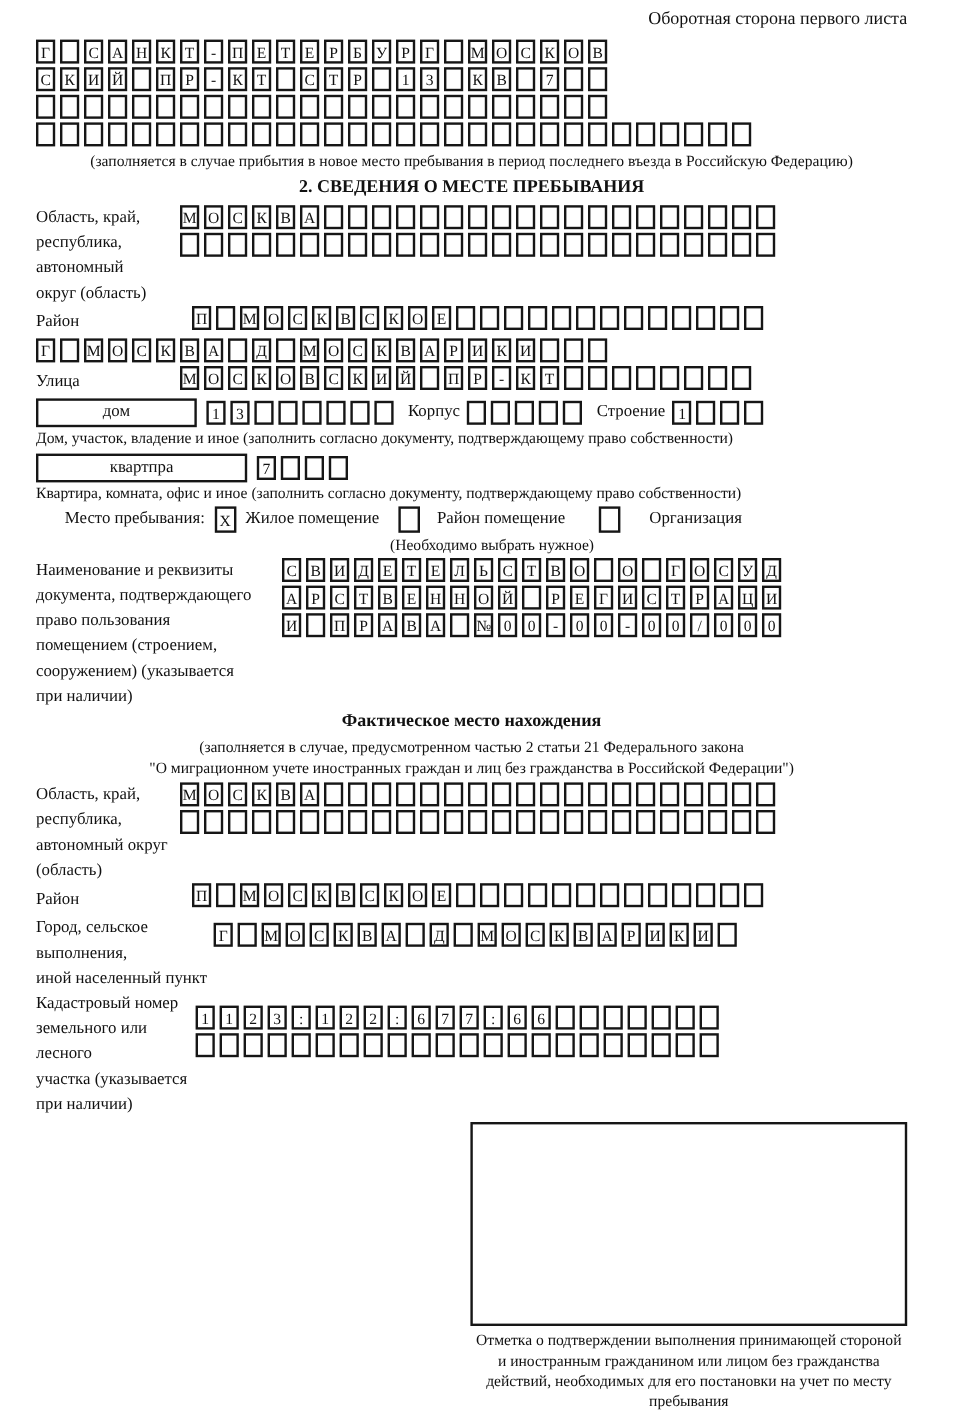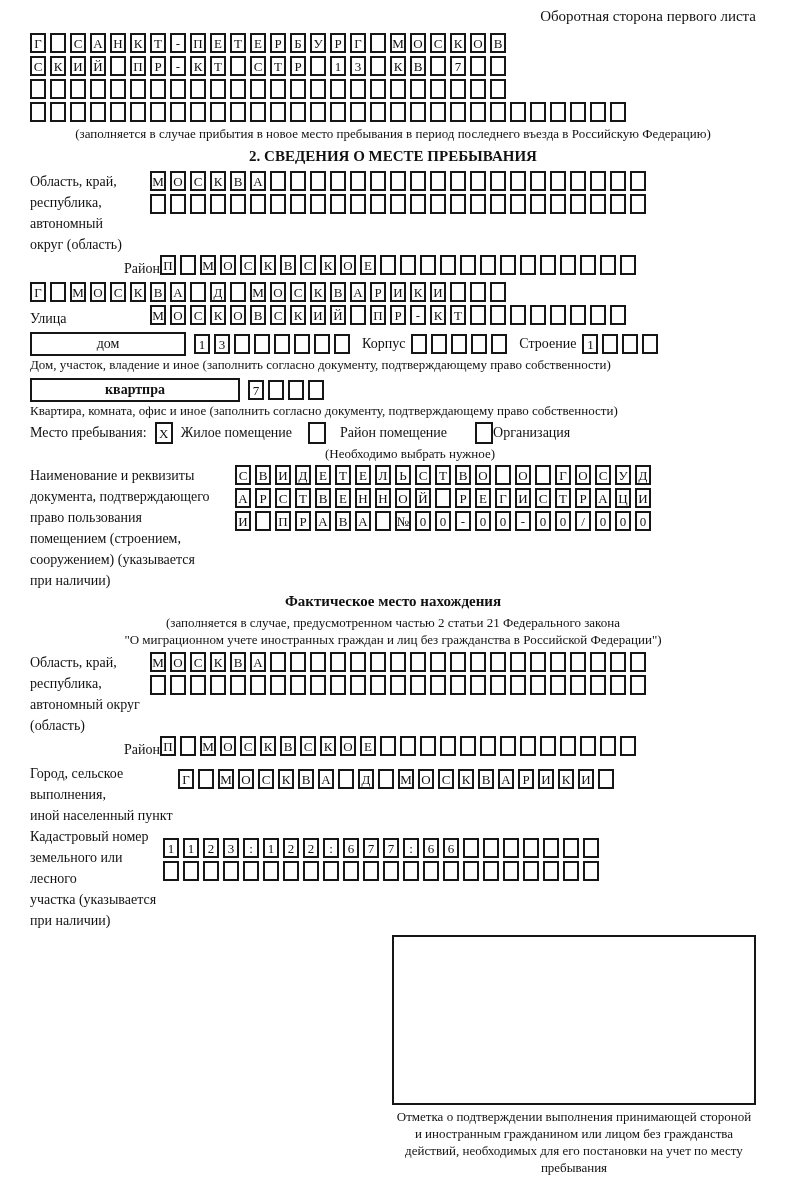--- a/index.html
+++ b/index.html
@@ -7,36 +7,36 @@
   body {
     font-family:"Liberation Serif","DejaVu Serif",serif;
     color:#111;
     padding:8px 44px 0 30px;
   }
   .page-header { text-align:right; font-size:15px; margin-bottom:8px; }
 
   .frow { display:flex; align-items:flex-start; }
   .flabel { font-size:14px; line-height:27px; white-space:pre-line; flex:none; }
   .flabel.tight { line-height:21px; }
-  .w148 { width:148px; } .w120 { width:120px; } .w130 { width:130px;text-align:right; } .w133 { width:133px; }
+  .w148 { width:148px; } .w120 { width:120px; } .w130 { width:130px; } .w133 { width:133px; }
   .w205 { width:205px; }
 
   .cellrow { display:flex; gap:4px; margin-bottom:3px; }
   .cell {
     flex:none; width:16px; height:20px; border:2px solid #161616;
     font-size:13px; line-height:18px; text-align:center; overflow:hidden;
   }
   .widebox {
     flex:none; height:24px; border:2px solid #161616; text-align:center;
     font-size:14px; line-height:20px;
   }
   .caption { font-size:13px; line-height:17px; }
   .center { text-align:center; }
   .section-title { text-align:center; font-weight:bold; font-size:15px; margin:6px 0 6px 0; }
-  .inline-label { font-size:14px; line-height:24px; }
+  .inline-label { font-size:14px; line-height:24px;margin-left:24px; }
   .chkbox {
     flex:none; width:18px; height:22px; border:2px solid #161616;
     font-size:13px; line-height:19px; text-align:center;
   }
   .mesto-row { display:flex; align-items:center; margin-top:2px; }
   .stamp-wrap { margin-left:362px; width:364px; margin-top:4px; }
   .stamp-box { width:100%; height:170px; border:2px solid #161616; }
   .stamp-caption { font-size:13px; line-height:17px; text-align:center; margin-top:3px; }
   .mt12 { margin-top:12px; }
   .mb4 { margin-bottom:4px; }
@@ -310,21 +310,21 @@
       <span class="cell"></span>
       <span class="cell"></span>
       <span class="cell"></span>
       <span class="cell"></span>
       <span class="cell"></span>
       <span class="cell"></span>
     </div>
 </div>
 
 <div class="frow" style="align-items:center;">
-  <div class="widebox" style="width:156px;">дом</div>
+  <div class="widebox" style="width:134px;">дом</div>
   <div class="cellrow" style="margin:0 0 0 8px;">
       <span class="cell">1</span>
       <span class="cell">3</span>
       <span class="cell"></span>
       <span class="cell"></span>
       <span class="cell"></span>
       <span class="cell"></span>
       <span class="cell"></span>
       <span class="cell"></span>
     </div>
@@ -340,21 +340,21 @@
   <div class="cellrow" style="margin:0;">
       <span class="cell">1</span>
       <span class="cell"></span>
       <span class="cell"></span>
       <span class="cell"></span>
     </div>
 </div>
 <div class="caption">Дом, участок, владение и иное (заполнить согласно документу, подтверждающему право собственности)</div>
 
 <div class="frow" style="align-items:center; margin-top:5px;">
-  <div class="widebox" style="width:210px;font-weight:bold;">квартпра</div>
+  <div class="widebox" style="width:176px;">квартпра</div>
   <div class="cellrow" style="margin:0 0 0 8px;">
       <span class="cell">7</span>
       <span class="cell"></span>
       <span class="cell"></span>
       <span class="cell"></span>
     </div>
 </div>
 <div class="caption">Квартира, комната, офис и иное (заполнить согласно документу, подтверждающему право собственности)</div>
 
 <div class="mesto-row">

